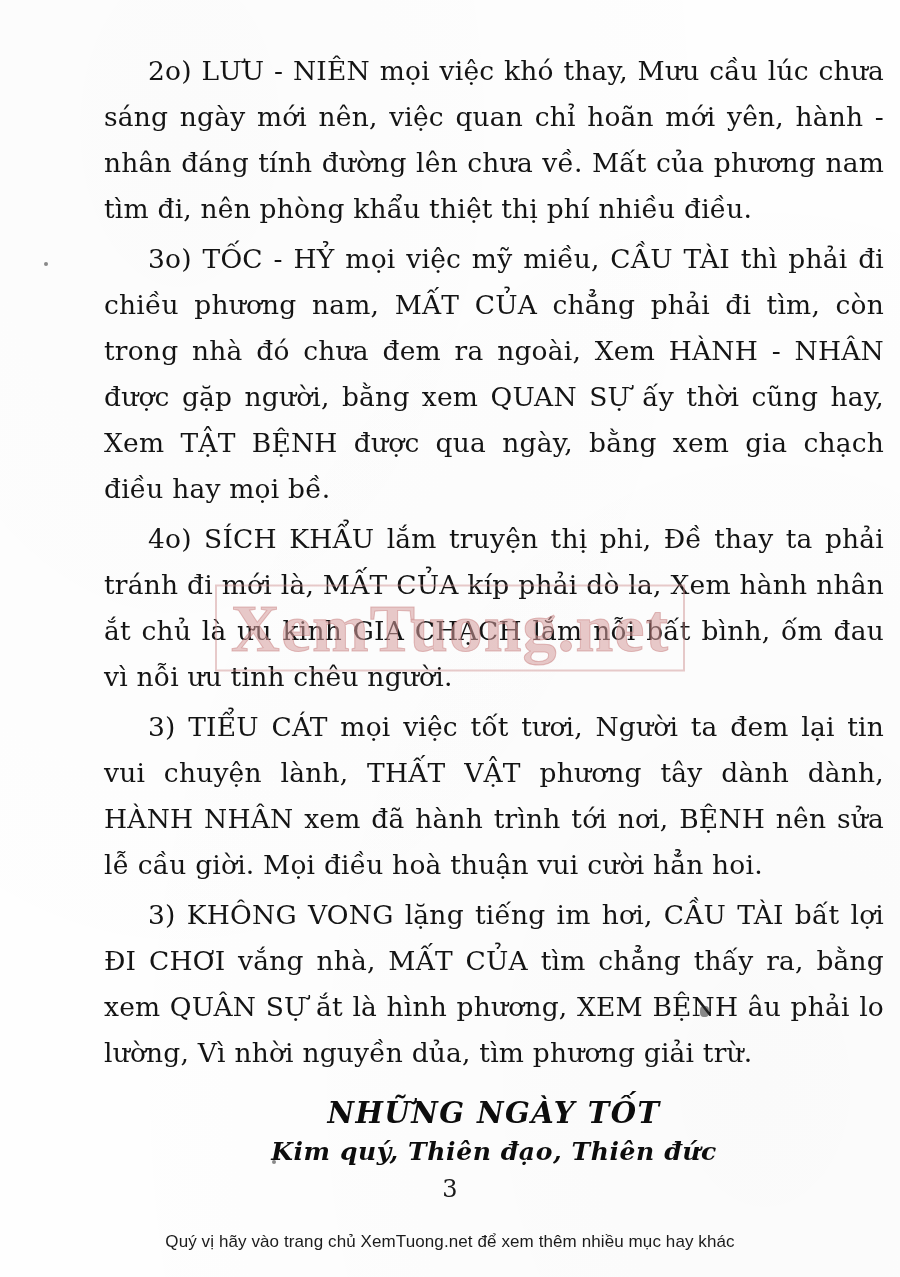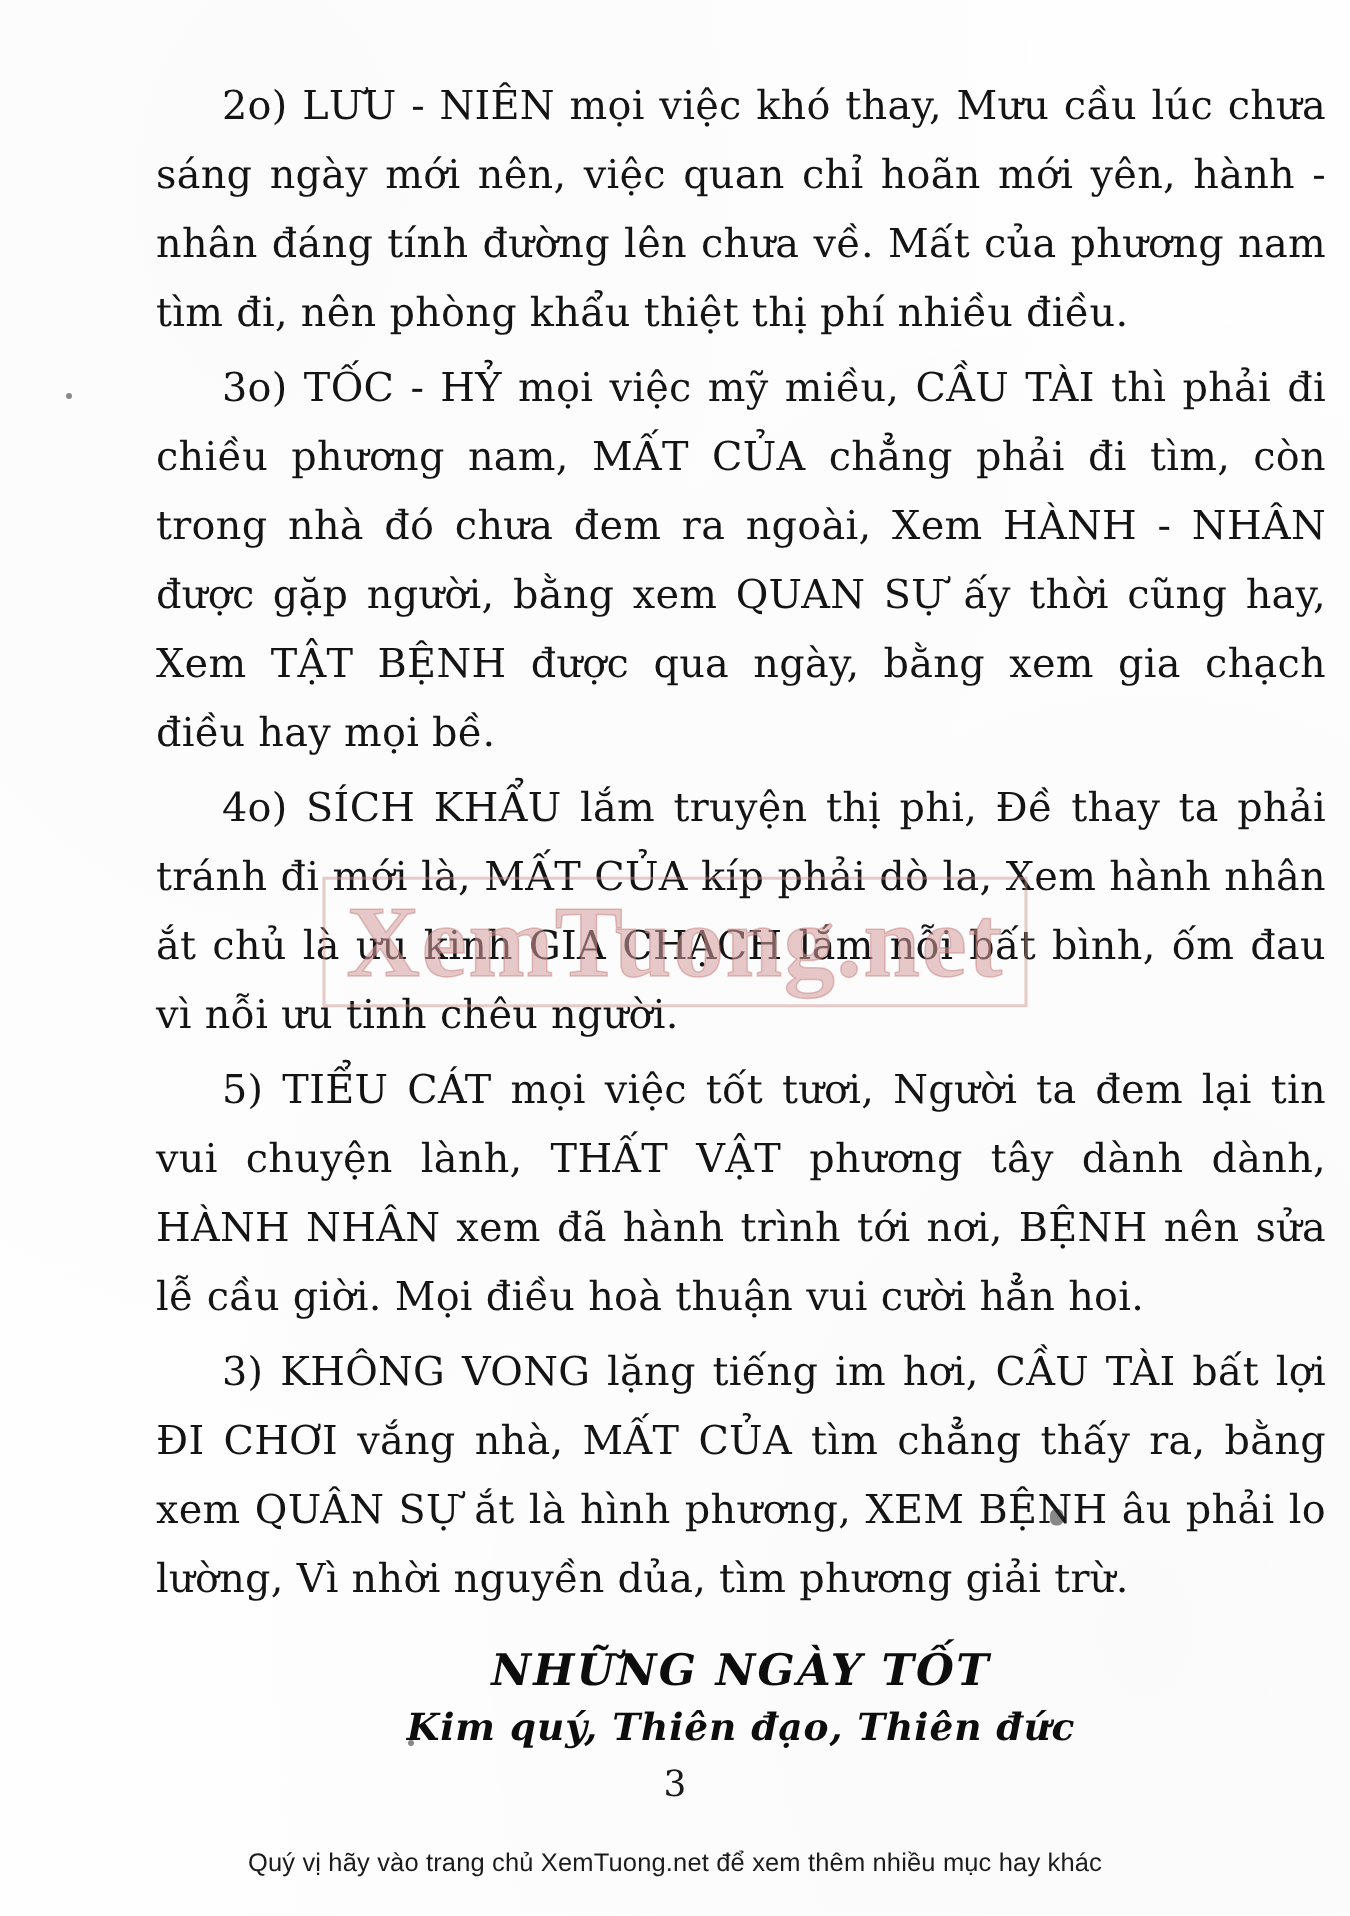--- a/index.html
+++ b/index.html
@@ -133,21 +133,21 @@
 </head>
 <body>
 
 <div class="page">
   <div class="paper-tint"></div>
 
   <div class="content">
     <p class="para">2o) LƯU - NIÊN mọi việc khó thay, Mưu cầu lúc chưa sáng ngày mới nên, việc quan chỉ hoãn mới yên, hành - nhân đáng tính đường lên chưa về. Mất của phương nam tìm đi, nên phòng khẩu thiệt thị phí nhiều điều.</p>
     <p class="para">3o) TỐC - HỶ mọi việc mỹ miều, CẦU TÀI thì phải đi chiều phương nam, MẤT CỦA chẳng phải đi tìm, còn trong nhà đó chưa đem ra ngoài, Xem HÀNH - NHÂN được gặp người, bằng xem QUAN SỰ ấy thời cũng hay, Xem TẬT BỆNH được qua ngày, bằng xem gia chạch điều hay mọi bề.</p>
     <p class="para">4o) SÍCH KHẨU lắm truyện thị phi, Đề thay ta phải tránh đi mới là, MẤT CỦA kíp phải dò la, Xem hành nhân ắt chủ là ưu kinh GIA CHẠCH lắm nỗi bất bình, ốm đau vì nỗi ưu tinh chêu người.</p>
-    <p class="para">5) TIỂU CÁT mọi việc tốt tươi, Người ta đem lại tin vui chuyện lành, THẤT VẬT phương tây dành dành, HÀNH NHÂN xem đã hành trình tới nơi, BỆNH nên sửa lễ cầu giời. Mọi điều hoà thuận vui cười hẳn hoi.</p>
+    <p class="para">3) TIỂU CÁT mọi việc tốt tươi, Người ta đem lại tin vui chuyện lành, THẤT VẬT phương tây dành dành, HÀNH NHÂN xem đã hành trình tới nơi, BỆNH nên sửa lễ cầu giời. Mọi điều hoà thuận vui cười hẳn hoi.</p>
     <p class="para">3) KHÔNG VONG lặng tiếng im hơi, CẦU TÀI bất lợi ĐI CHƠI vắng nhà, MẤT CỦA tìm chẳng thấy ra, bằng xem QUÂN SỰ ắt là hình phương, XEM BỆNH âu phải lo lường, Vì nhời nguyền dủa, tìm phương giải trừ.</p>
 
     <div class="heading-block">
       <div class="heading-main">NHỮNG NGÀY TỐT</div>
       <div class="heading-sub">Kim quý, Thiên đạo, Thiên đức</div>
     </div>
   </div>
 
   <div class="watermark">
     <span class="wm-box">XemTuong.net</span>

